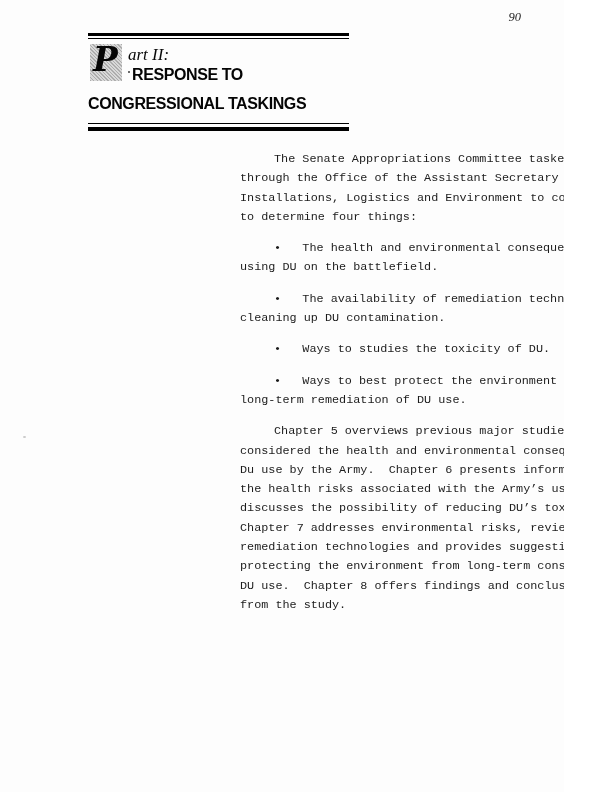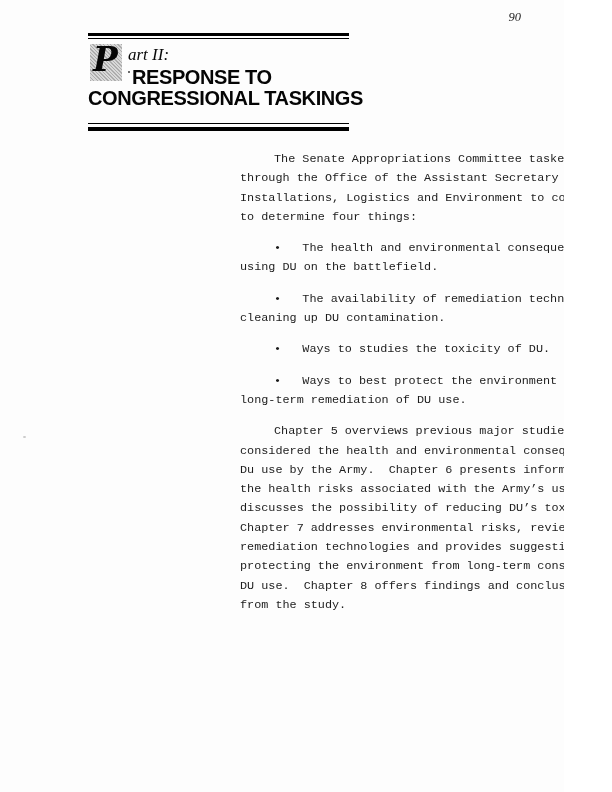--- a/index.html
+++ b/index.html
@@ -65,27 +65,27 @@
     font-family: "Liberation Serif", serif;
     font-style: italic;
     font-size: 17px;
     color: #0a0a0a;
     text-align: center;
   }
   .part-title {
     position: absolute;
     font-family: "Liberation Sans", sans-serif;
     font-weight: bold;
-    font-size: 20px;
+    font-size: 16px;
     letter-spacing: -0.4px;
     color: #050505;
     white-space: pre;
   }
   #title-line-1 { left: 44px; top: 33px; }
-  #title-line-2 { left: 0px;  top: 54px; }
+  #title-line-2 { left: 0px;  top: 62px; }
 
   
   #body-text {
     position: absolute;
     left: 240px;
     top: 150px;
     width: 345px;
   }
   #body-text p.para {
     margin: 0 0 12px 0;

